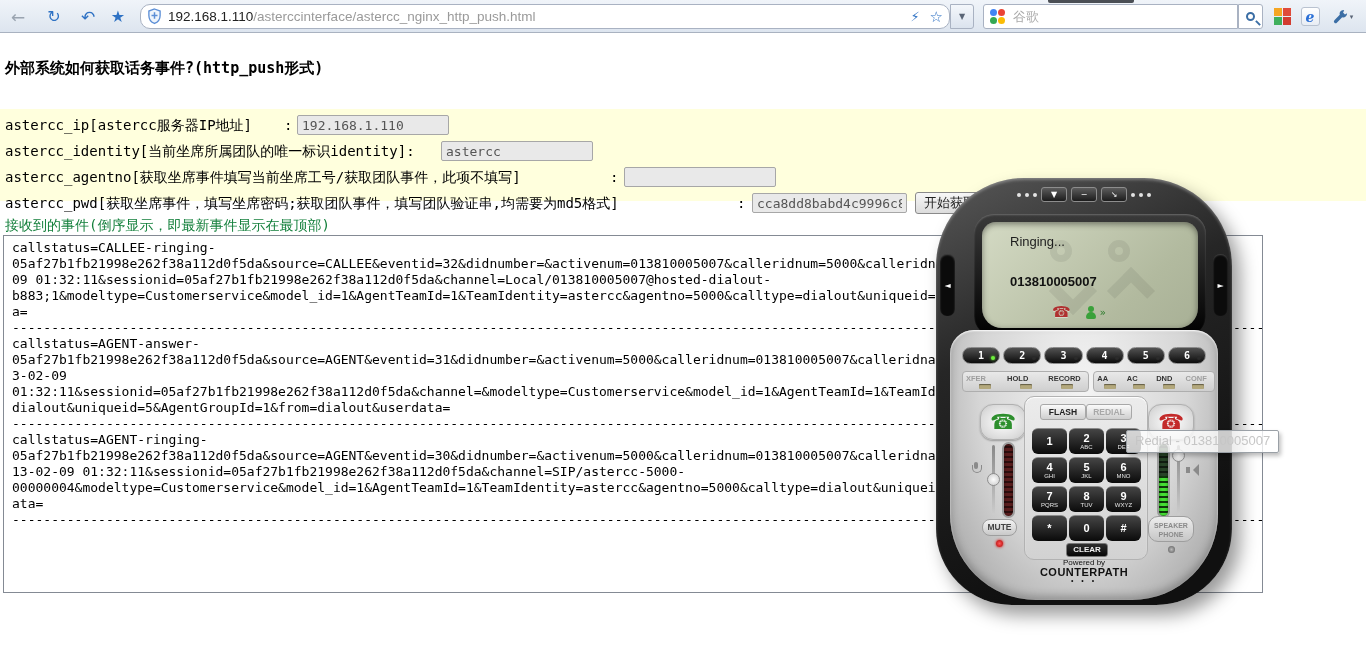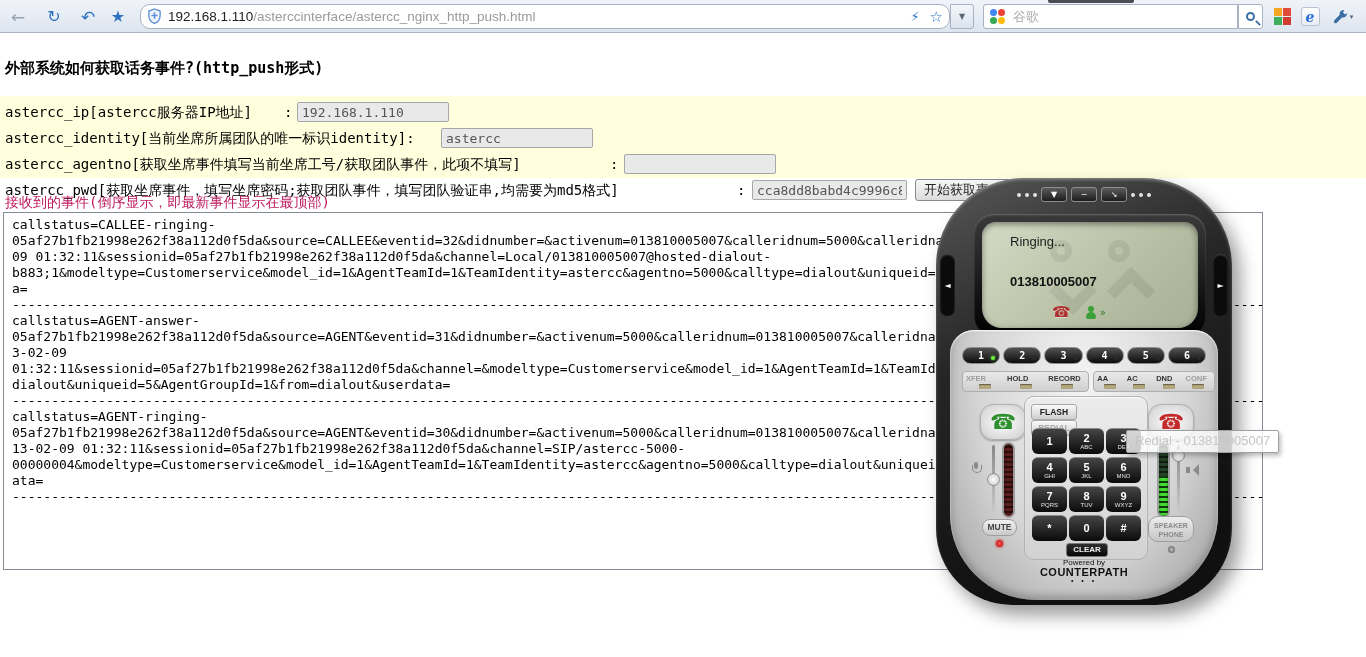--- a/index.html
+++ b/index.html
@@ -46,30 +46,30 @@
   .gridicon i { width:8px; height:8px; }
   .q1{background:#f5a623}.q2{background:#e04b3a}.q3{background:#3faf5c}.q4{background:#d23c30}
   .ietile { width:19px; height:19px; background:linear-gradient(#fff,#e8edf4); border:1px solid #b9c2d0;
     border-radius:3px; display:flex; align-items:center; justify-content:center;
     font-family:"DejaVu Serif",serif; font-style:italic; font-weight:bold;
     font-size:14px; color:#2a6fd6; }
   .caret { font-size:7px; color:#5a6576; margin-left:2px; font-family:"DejaVu Sans",sans-serif; }
 
   
   .page-title { margin:26px 0 0 5px; font-size:15px; font-weight:bold; color:#000; height:18px; }
-  .yellow-panel { margin-top:19px; width:1366px; height:82px; background:#ffffdd; padding-top:3px; }
+  .yellow-panel { margin-top:32px; width:1366px; height:92px; background:#ffffdd; padding-top:3px; }
   .frow { position:relative; height:26px; line-height:26px; font-size:14px; color:#000; padding-left:5px; white-space:nowrap; }
   .frow .colon { position:absolute; top:0; }
   .frow input { position:absolute; top:3px; height:20px; background:#e9e9e9;
     border:1px solid #a7a7a7; border-radius:2px; font-family:"DejaVu Sans Mono",monospace;
     font-size:13px; color:#555; padding:0 4px; }
   .start-btn { position:absolute; left:915px; top:2px; height:22px; width:96px;
     background:linear-gradient(#f7f7f7,#dcdcdc); border:1px solid #8a8a8a; border-radius:3px;
     font-size:13px; color:#222; font-family:"DejaVu Sans Mono",monospace; }
-  .events-heading { margin:16px 0 0 5px; font-size:14px; color:#be185d; height:17px; }
+  .events-heading { margin:16px 0 0 5px; font-size:14px; color:#15803d; height:17px; }
   .events-box { position:relative; margin:1px 0 12px 3px; width:1260px; height:358px;
     background:#fff; border:1px solid #848a94; padding:4px 0 0 8px; overflow:hidden; }
   .evline { font-size:13px; line-height:16px; color:#000; white-space:pre; }
   .evsep { font-size:13px; line-height:16px; color:#000; white-space:pre; overflow:hidden; }
 
   
   .phone { position:absolute; left:936px; top:178px; width:296px; height:427px; z-index:50; }
   .phone-body { position:absolute; inset:0; border-radius:88px 88px 76px 76px;
     background:linear-gradient(155deg,#585858,#262626 35%,#101010 80%);
     box-shadow:8px 10px 18px rgba(0,0,0,.40), inset 0 2px 3px rgba(255,255,255,.30); }
@@ -136,21 +136,21 @@
   .hs-plate { position:absolute; width:46px; height:36px; border-radius:13px;
     background:radial-gradient(#ffffff,#dcdcdc 70%,#c6c6c6); border:1px solid #b0b0b0;
     display:flex; align-items:center; justify-content:center;
     box-shadow:0 1px 2px rgba(0,0,0,.3); }
   .hs-green { left:44px; top:226px; } .hs-red { left:212px; top:226px; }
   .hs { font-family:"DejaVu Sans",sans-serif; font-size:21px; line-height:21px; }
   .hs.g { color:#2d8f2d; } .hs.r { color:#c32a2a; }
   .keypad-plate { position:absolute; left:88px; top:218px; width:124px; height:164px;
     background:linear-gradient(#ececec,#d2d2d2); border:1px solid #b2b2b2; border-radius:10px;
     box-shadow:inset 0 1px 1px #fff; }
-  .fr-row { position:absolute; left:6px; right:6px; top:7px; display:flex; justify-content:center;flex-direction:column; }
+  .fr-row { position:absolute; left:6px; right:6px; top:7px; display:flex; justify-content:center; }
   .fr-btn { width:46px; height:16px; background:linear-gradient(#fafafa,#cfcfcf);
     border:1px solid #a8a8a8; border-radius:3px; font-family:"Liberation Sans",sans-serif;
     font-size:8.5px; font-weight:bold; color:#222; line-height:14px; text-align:center; }
   .fr-btn.off { color:#a8a8a8; }
   .keys { position:absolute; left:7px; top:31px; width:110px; display:grid;
     grid-template-columns:repeat(3,35px); grid-auto-rows:26px; gap:3px 2px; }
   .key { border-radius:6px; background:linear-gradient(#454545,#0a0a0a);
     border-top:1px solid #8a8a8a; color:#fff; display:flex; flex-direction:column;
     align-items:center; justify-content:center; }
   .kd { font-size:11px; font-weight:bold; line-height:11px; font-family:"Liberation Sans",sans-serif; }

